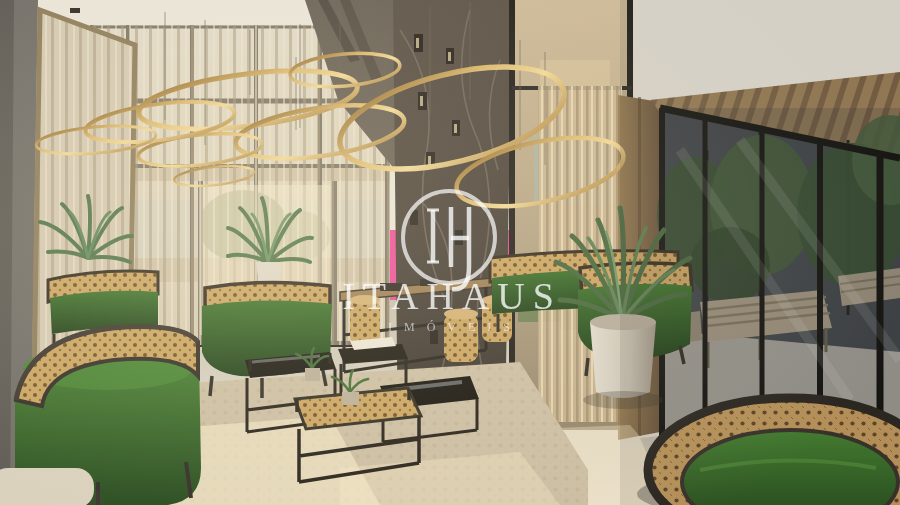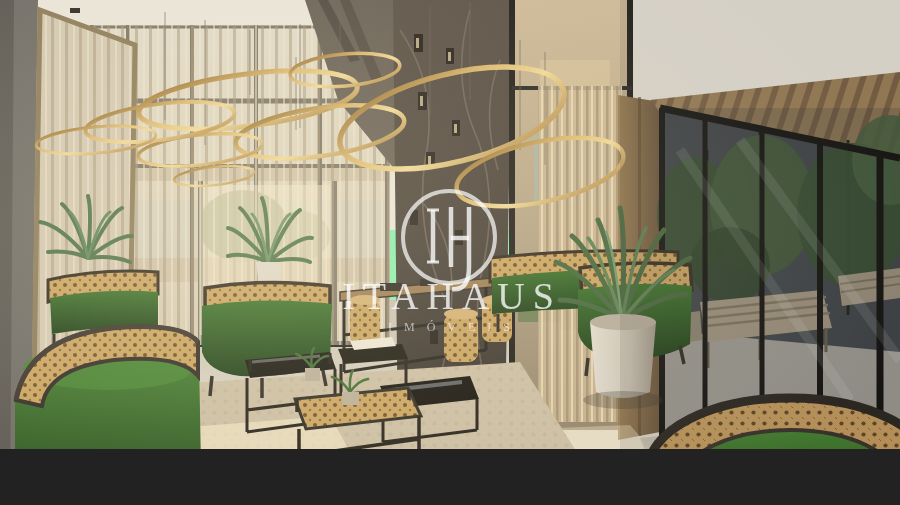--- a/index.html
+++ b/index.html
@@ -1,16 +1,16 @@
 <!DOCTYPE html>
 <html><head>
 <meta charset="utf-8">
 <style>
   html,body{margin:0;padding:0;background:#222;}
-  .shot{position:relative;width:900px;height:449px;overflow:hidden;background:#86efac;
+  .shot{position:relative;width:900px;height:505px;overflow:hidden;background:#ec4899;
         font-family:"Liberation Sans",sans-serif;}
   svg{display:block}
   .brand-text{font-family:"Liberation Serif",serif;}
 </style>
 </head>
 <body>
 
 <div class="shot">
 <svg width="900" height="505" viewBox="0 0 900 505">
   <defs>

